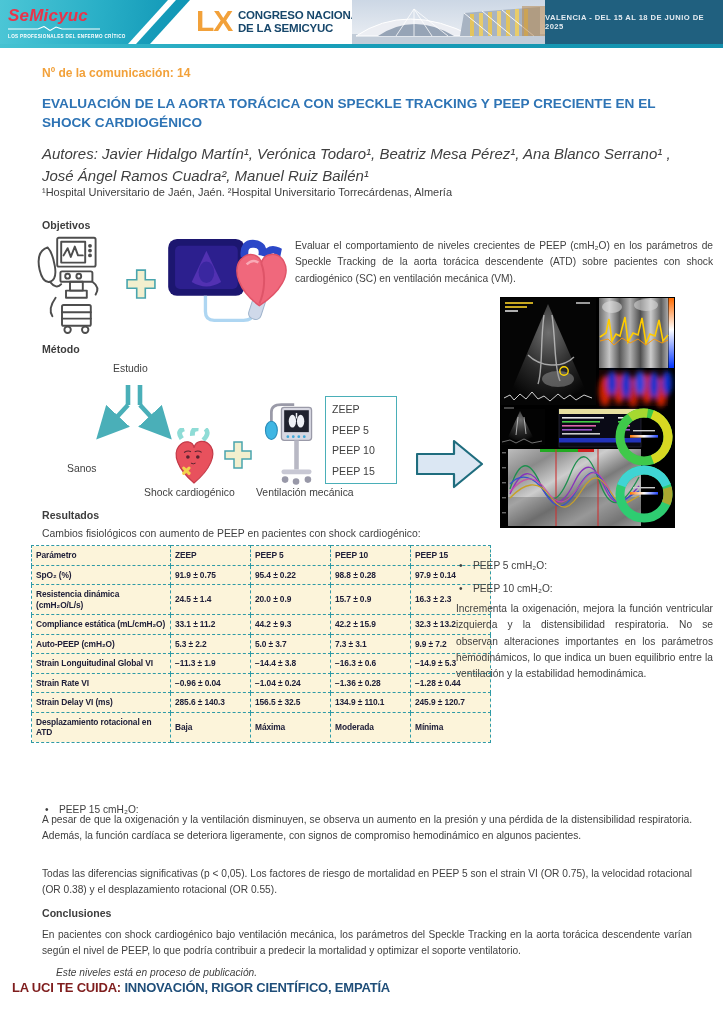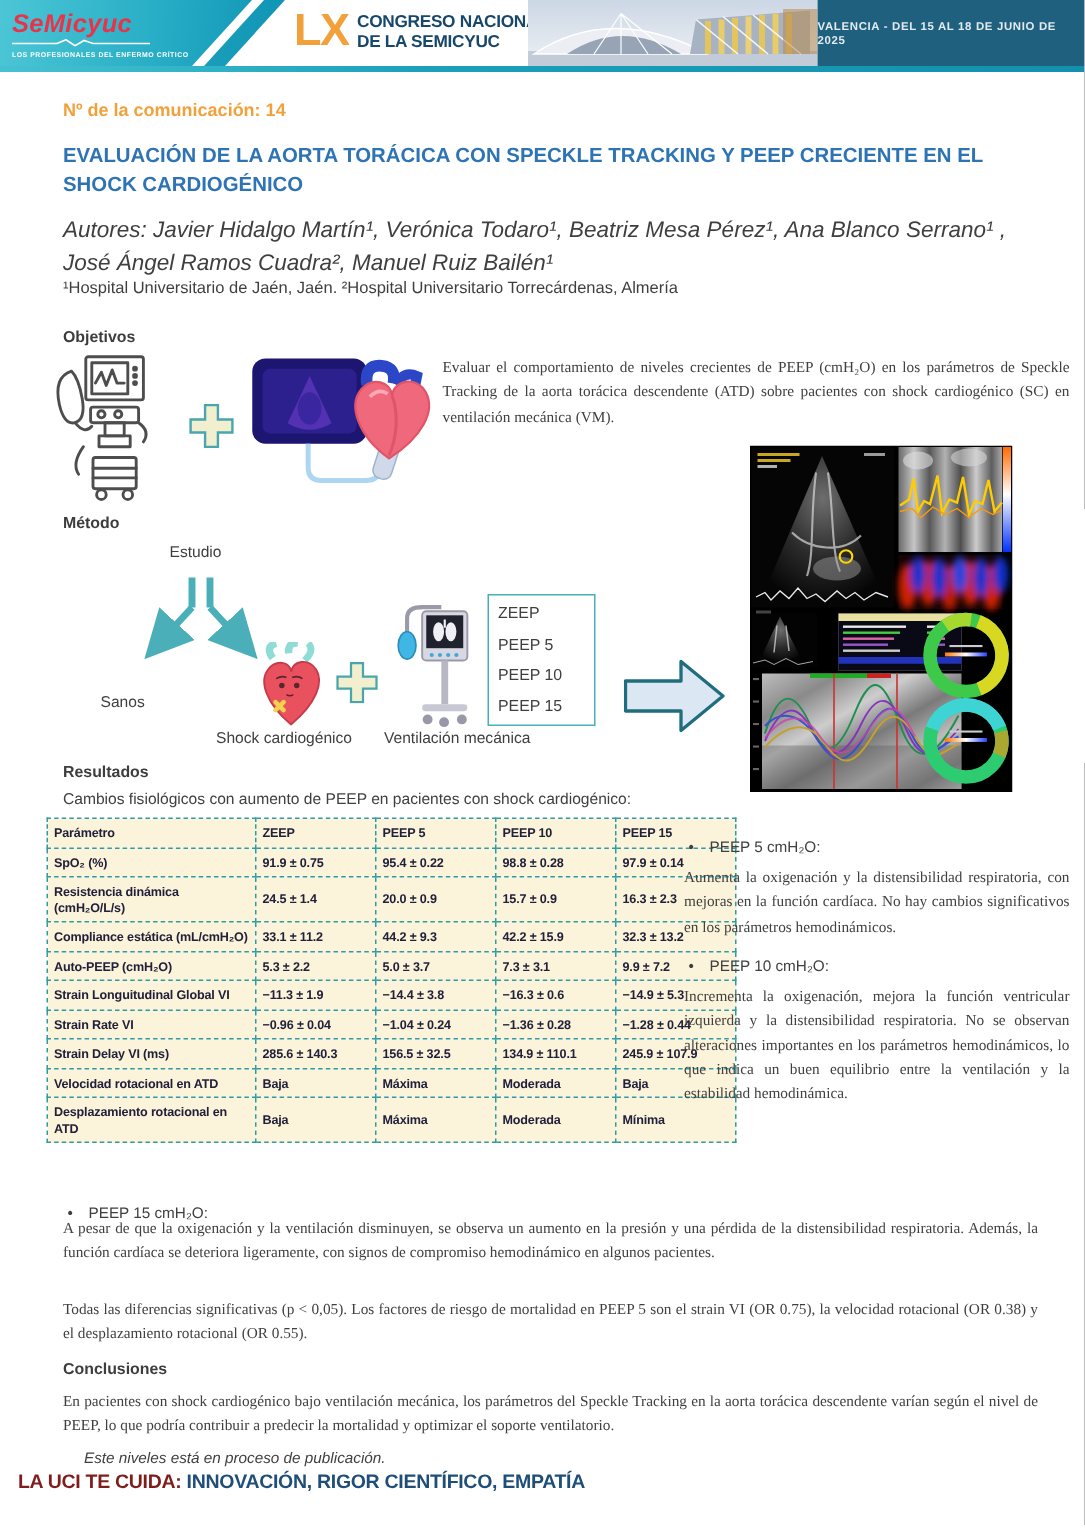--- a/index.html
+++ b/index.html
@@ -27,21 +27,21 @@
   .hdr-band span{font-size:7.6px;font-weight:600;color:#e3ebf1;letter-spacing:.45px;}
   .hdr-strip{position:absolute;left:0;top:44px;width:723px;height:4px;
              background:linear-gradient(90deg,#45c2d2,#19a0ba 40%,#1390ad);}
 
   
   .comm{left:42px;top:66px;font-size:12px;font-weight:600;color:#f2a13a;}
   .title{left:42px;top:95px;width:648px;font-size:13.6px;font-weight:bold;color:#2e74b5;line-height:1.38;}
   .authors{left:42px;top:143px;width:648px;font-size:15px;font-style:italic;color:#3f3f3f;line-height:1.45;}
   .affil{left:42px;top:186px;width:648px;font-size:11px;color:#3f3f3f;}
   .sect-h{font-size:10.6px;font-weight:bold;color:#3d3d3d;}
-  .just{text-align:justify;font-family:Liberation Serif, serif;}
+  .just{text-align:justify;}
   .body-txt{font-size:10.2px;line-height:1.6;color:#3f3f3f;}
 
   .obj-h{left:42px;top:219px;}
   .obj-icons{left:30px;top:231px;width:266px;height:108px;}
   .obj-text{left:295px;top:238px;width:418px;}
 
   .met-h{left:42px;top:343px;}
   .lbl{font-size:10.4px;color:#3f3f3f;}
   .lbl-estudio{left:113px;top:363px;}
   .lbl-sanos{left:67px;top:463px;}
@@ -445,42 +445,34 @@
           <td>−0.96 ± 0.04</td>
           <td>−1.04 ± 0.24</td>
           <td>−1.36 ± 0.28</td>
           <td>−1.28 ± 0.44</td>
         </tr>
         <tr>
           <th class="pcol">Strain Delay VI (ms)</th>
           <td>285.6 ± 140.3</td>
           <td>156.5 ± 32.5</td>
           <td>134.9 ± 110.1</td>
-          <td>245.9 ± 107.9</td>
-        </tr>
-        <tr>
-          <th class="pcol">Velocidad rotacional en ATD</th>
-          <td>Baja</td>
-          <td>Máxima</td>
-          <td>Moderada</td>
-          <td>Baja</td>
+          <td>245.9 ± 120.7</td>
         </tr>
         <tr>
           <th class="pcol">Desplazamiento rotacional en ATD</th>
           <td>Baja</td>
           <td>Máxima</td>
           <td>Moderada</td>
           <td>Mínima</td>
         </tr>
       </tbody>
   </table>
 
   <div class="abs right-col">
     <div class="bullet-line">PEEP 5 cmH₂O:</div>
-    <div class="body-txt just bullet-par">Aumenta la oxigenación y la distensibilidad respiratoria, con mejoras en la función cardíaca. No hay cambios significativos en los parámetros hemodinámicos.</div>
     <div class="bullet-line">PEEP 10 cmH₂O:</div>
     <div class="body-txt just bullet-par">Incrementa la oxigenación, mejora la función ventricular izquierda y la distensibilidad respiratoria. No se observan alteraciones importantes en los parámetros hemodinámicos, lo que indica un buen equilibrio entre la ventilación y la estabilidad hemodinámica.</div>
   </div>
 
   <div class="abs p15-bullet bullet-line">PEEP 15 cmH₂O:</div>
   <div class="abs p15-text body-txt just">A pesar de que la oxigenación y la ventilación disminuyen, se observa un aumento en la presión y una pérdida de la distensibilidad respiratoria. Además, la función cardíaca se deteriora ligeramente, con signos de compromiso hemodinámico en algunos pacientes.</div>
   <div class="abs signif body-txt just">Todas las diferencias significativas (p &lt; 0,05). Los factores de riesgo de mortalidad en PEEP 5 son el strain VI (OR 0.75), la velocidad rotacional (OR 0.38) y el desplazamiento rotacional (OR 0.55).</div>
 
   <div class="abs sect-h conc-h">Conclusiones</div>
   <div class="abs conc-text body-txt just">En pacientes con shock cardiogénico bajo ventilación mecánica, los parámetros del Speckle Tracking en la aorta torácica descendente varían según el nivel de PEEP, lo que podría contribuir a predecir la mortalidad y optimizar el soporte ventilatorio.</div>

